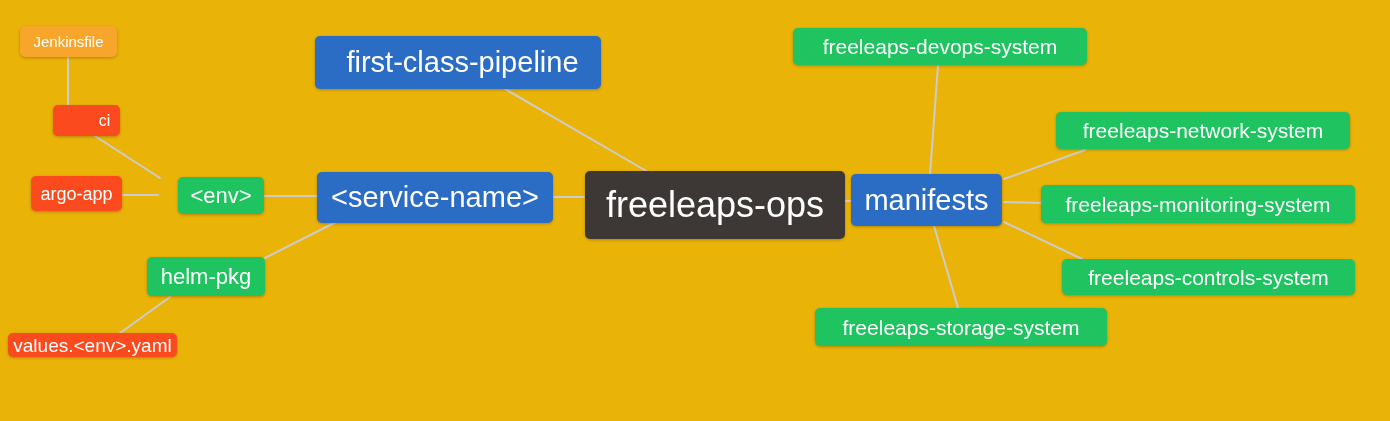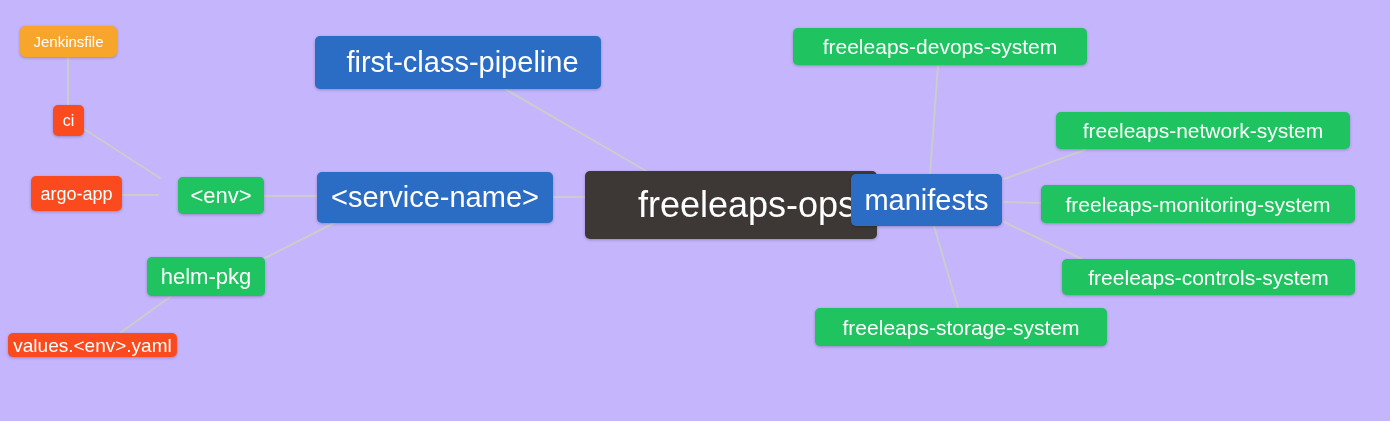--- a/index.html
+++ b/index.html
@@ -1,43 +1,43 @@
 <!DOCTYPE html>
 <html><head>
 <meta charset="utf-8">
 <style>
   html,body { margin:0; padding:0; background:#ffffff; }
   #canvas {
     position:relative;
     width:1390px; height:421px;
-    background:#c4b5fd;
+    background:#eab308;
     overflow:hidden;
     font-family:"Liberation Sans", sans-serif;
   }
   #edges { position:absolute; left:0; top:0; width:1390px; height:421px; }
   .node {
     position:absolute;
     display:flex; align-items:center; justify-content:center;
     color:#ffffff;
     border-radius:5px;
     box-shadow:0 1px 3px rgba(0,0,0,.25);
     white-space:nowrap;
     cursor:pointer;
     line-height:1;
   }
   
   .n-jenkinsfile { left:20px;  top:26px;  width:97px;  height:31px; font-size:15px; }
-  .n-ci          { left:53px;  top:105px; width:31px;  height:31px; font-size:16px; }
+  .n-ci          { left:53px;  top:105px; width:31px;  height:31px; font-size:16px;padding-left:36px; }
   .n-argo-app    { left:31px;  top:176px; width:91px;  height:35px; font-size:18px; }
   .n-env         { left:158px; top:177px; width:86px;  height:37px; font-size:22px;margin-left:20px; }
   .n-helm-pkg    { left:147px; top:257px; width:118px; height:39px; font-size:22px; }
   .n-values      { left:8px;   top:333px; width:169px; height:24px; font-size:19px; }
   .n-fcp         { left:315px; top:36px;  width:277px; height:53px; font-size:29px;padding-left:9px; }
   .n-service     { left:317px; top:172px; width:236px; height:51px; font-size:29px; }
-  .n-root        { left:585px; top:171px; width:260px; height:68px; font-size:36px;padding-left:32px; }
+  .n-root        { left:585px; top:171px; width:260px; height:68px; font-size:36px; }
   .n-manifests   { left:851px; top:174px; width:151px; height:52px; font-size:29px; }
   .n-devops      { left:793px; top:28px;  width:294px; height:37px; font-size:21px; }
   .n-network     { left:1056px;top:112px; width:294px; height:37px; font-size:21px; }
   .n-monitoring  { left:1041px;top:185px; width:314px; height:38px; font-size:21px; }
   .n-controls    { left:1062px;top:259px; width:293px; height:36px; font-size:21px; }
   .n-storage     { left:815px; top:308px; width:292px; height:38px; font-size:21px;text-align:right; }
 </style>
 </head>
 <body>
 

